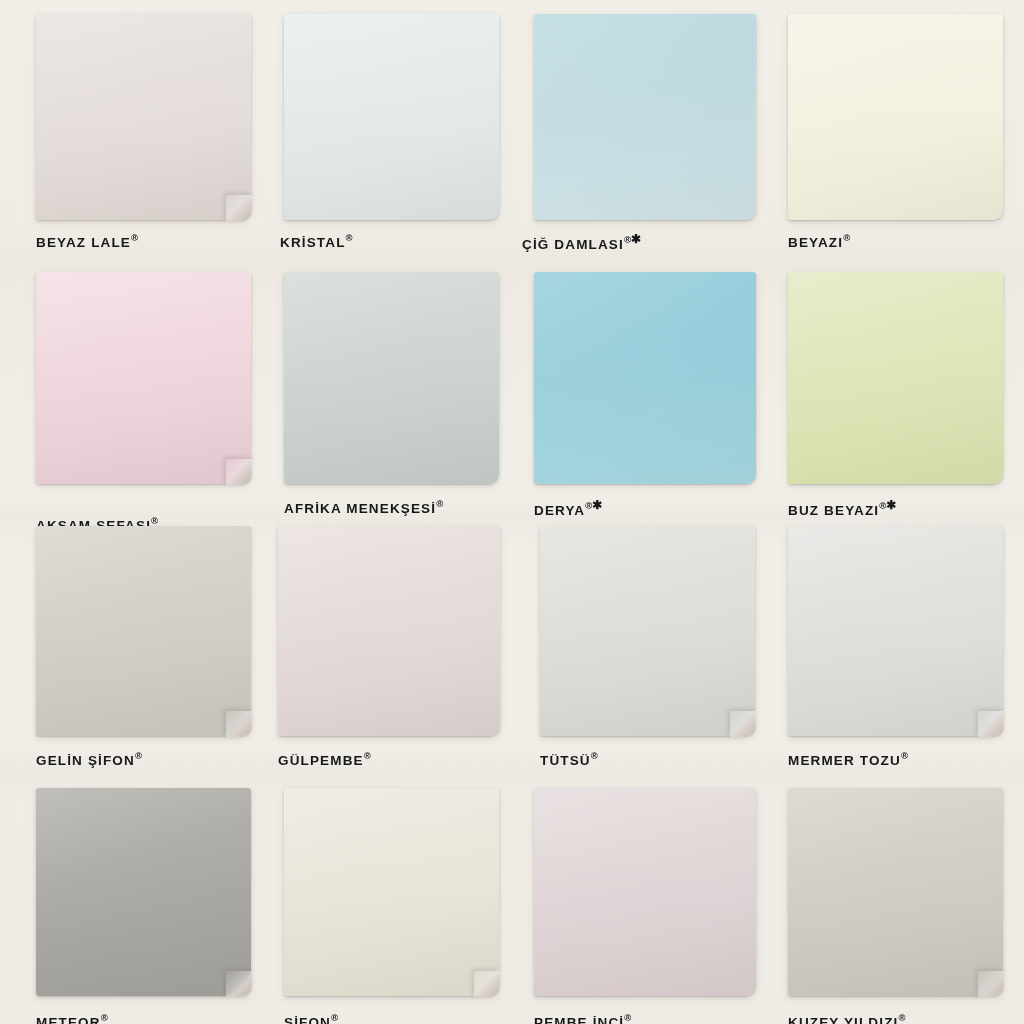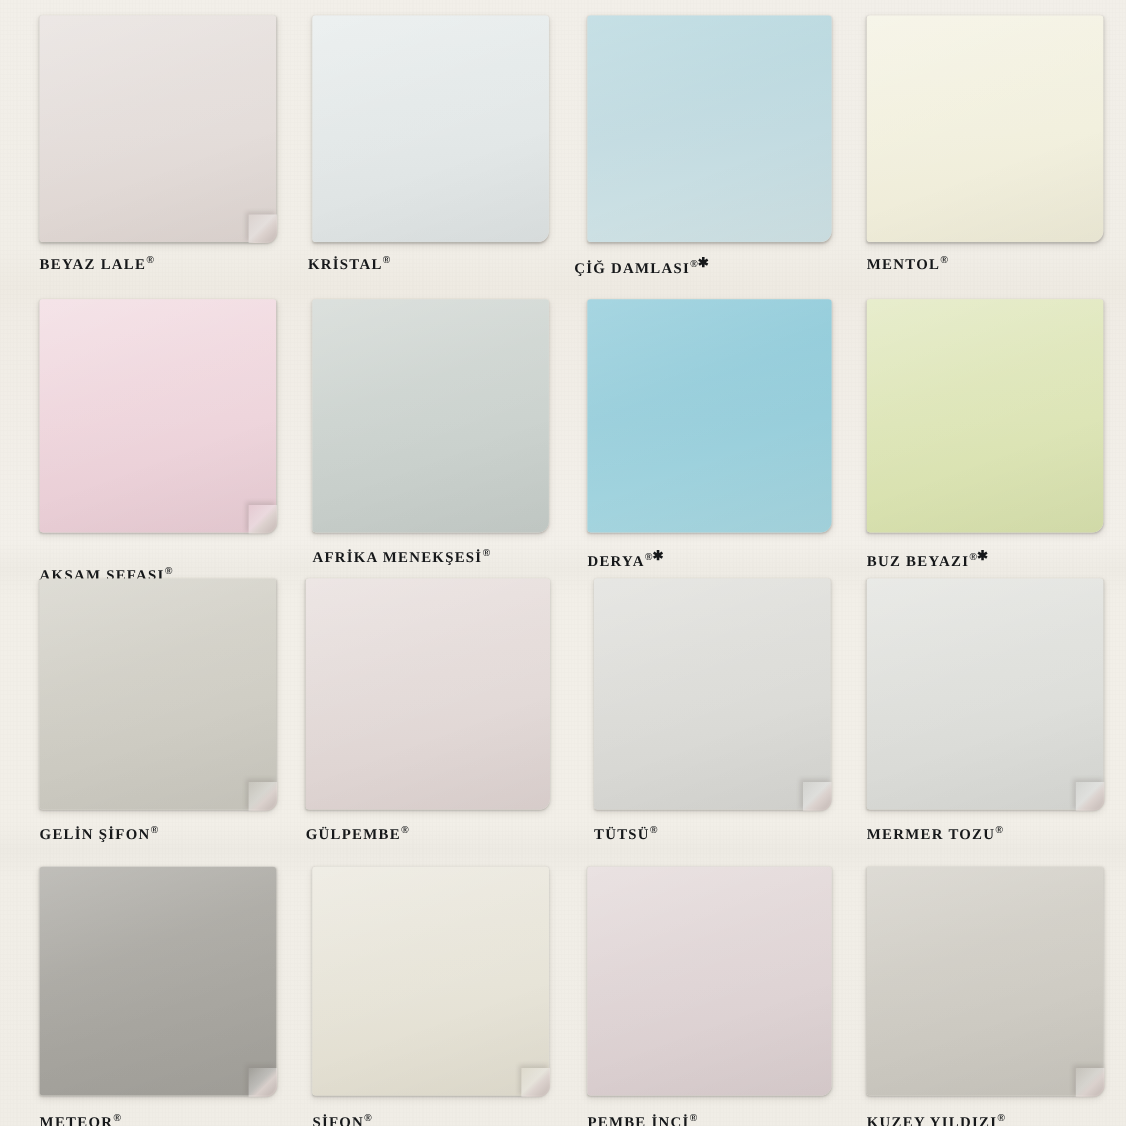--- a/index.html
+++ b/index.html
@@ -98,21 +98,21 @@
   }
 
   .label {
     position: absolute;
     left: 0;
     white-space: nowrap;
     font-size: 13.5px;
     font-weight: 700;
     letter-spacing: 1.15px;
     color: #16181a;
-    font-family: Liberation Serif, serif;
+    font-family: Liberation Sans, sans-serif;
   }
 
   .mark {
     font-size: 9.5px;
     vertical-align: super;
     letter-spacing: 0;
     font-weight: 700;
   }
   .star {
     font-size: 12px;
@@ -134,21 +134,21 @@
       <div class="cell">
         <div class="swatch" style="left: 28px; width: 215px; top: 14px; height: 206px; background: linear-gradient(178deg, rgb(231, 236, 236) 0%, rgb(227, 232, 232) 52%, rgb(221, 226, 226) 100%);"></div>
         <div class="label" style="top: 232px; left: 24px;"><span>KRİSTAL</span><span class="mark">®</span></div>
       </div>
       <div class="cell">
         <div class="swatch" style="left: 22px; width: 222px; top: 14px; height: 206px; background: linear-gradient(178deg, rgb(182, 215, 222) 0%, rgb(194, 219, 225) 52%, rgb(207, 226, 229) 100%);"></div>
         <div class="label" style="top: 232px; left: 10px;"><span>ÇİĞ DAMLASI</span><span class="mark">®</span><span class="star">✱</span></div>
       </div>
       <div class="cell">
         <div class="swatch" style="left: 20px; width: 215px; top: 14px; height: 206px; background: linear-gradient(178deg, rgb(244, 242, 227) 0%, rgb(242, 240, 222) 52%, rgb(238, 235, 215) 100%);"></div>
-        <div class="label" style="top: 232px; left: 20px;"><span>MENTOL</span><span class="mark">®</span></div>
+        <div class="label" style="top: 232px; left: 20px;"><span>BEYAZI</span><span class="mark">®</span></div>
       </div>
       <div class="cell">
         <div class="swatch curl" style="left: 36px; width: 215px; top: 16px; height: 212px; background: linear-gradient(178deg, rgb(242, 220, 226) 0%, rgb(238, 213, 220) 52%, rgb(232, 204, 212) 100%);"></div>
         <div class="label" style="top: 259px; left: 36px;"><span>AKŞAM SEFASI</span><span class="mark">®</span></div>
       </div>
       <div class="cell">
         <div class="swatch" style="left: 28px; width: 215px; top: 16px; height: 212px; background: linear-gradient(178deg, rgb(210, 216, 212) 0%, rgb(204, 211, 207) 52%, rgb(197, 204, 200) 100%);"></div>
         <div class="label" style="top: 242px; left: 28px;"><span>AFRİKA MENEKŞESİ</span><span class="mark">®</span></div>
       </div>
       <div class="cell">

